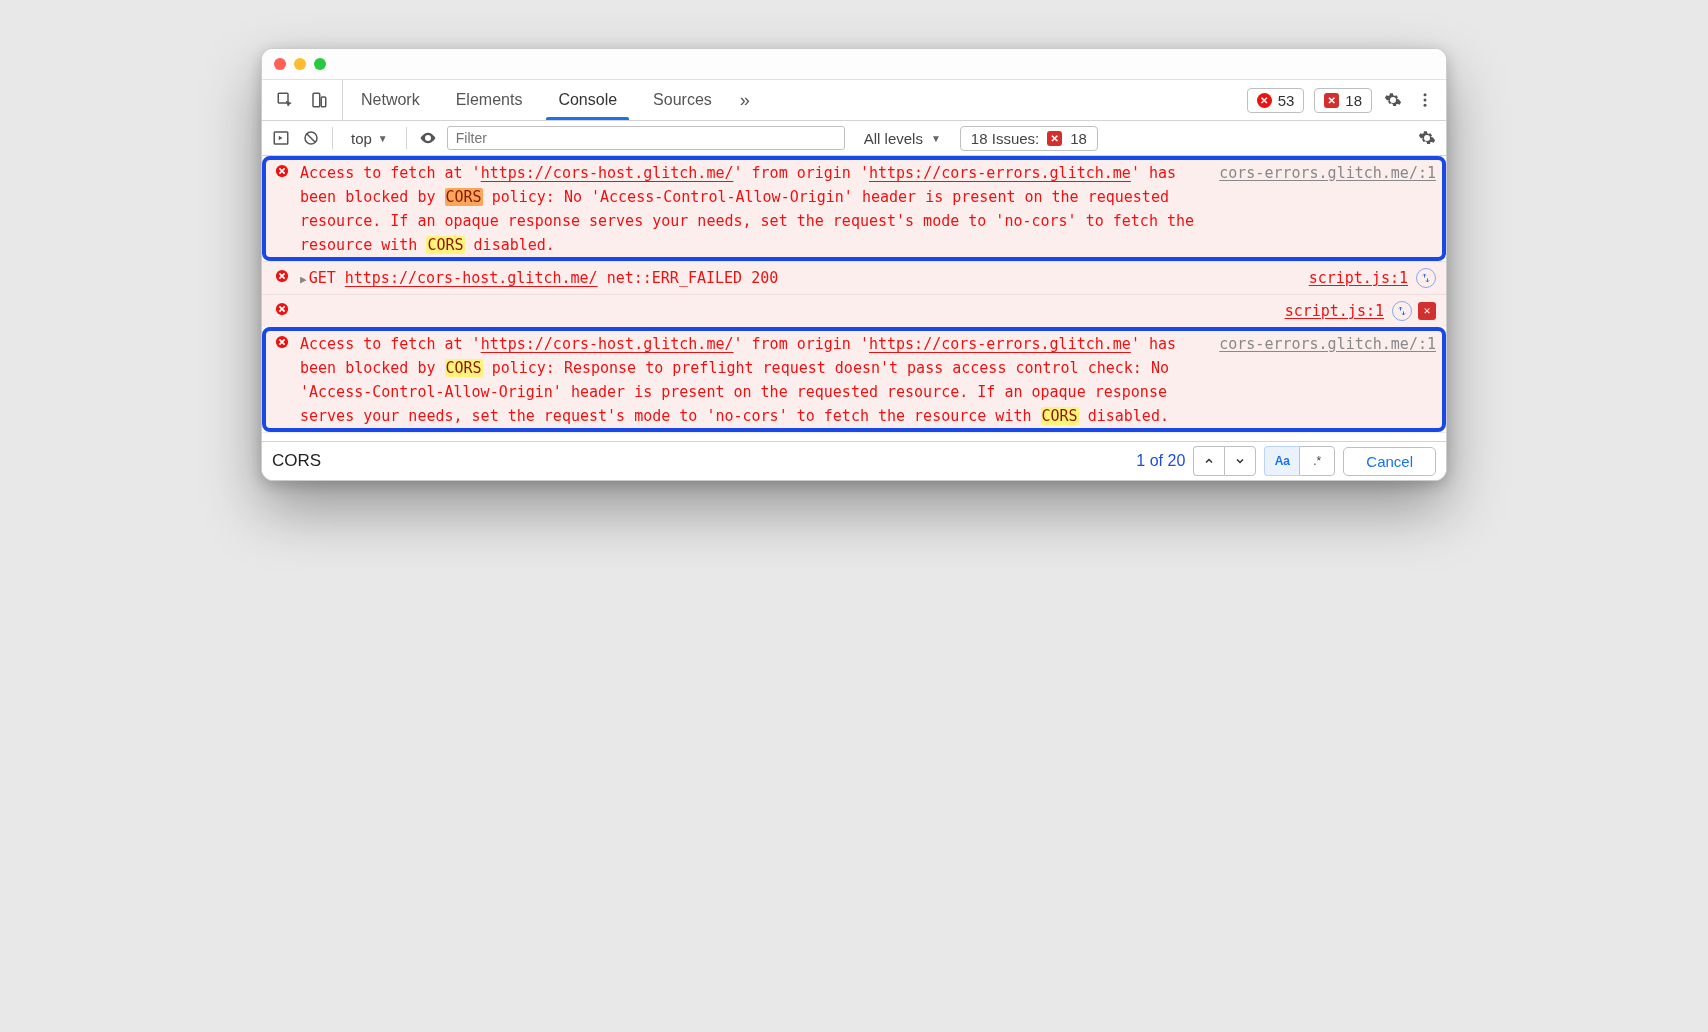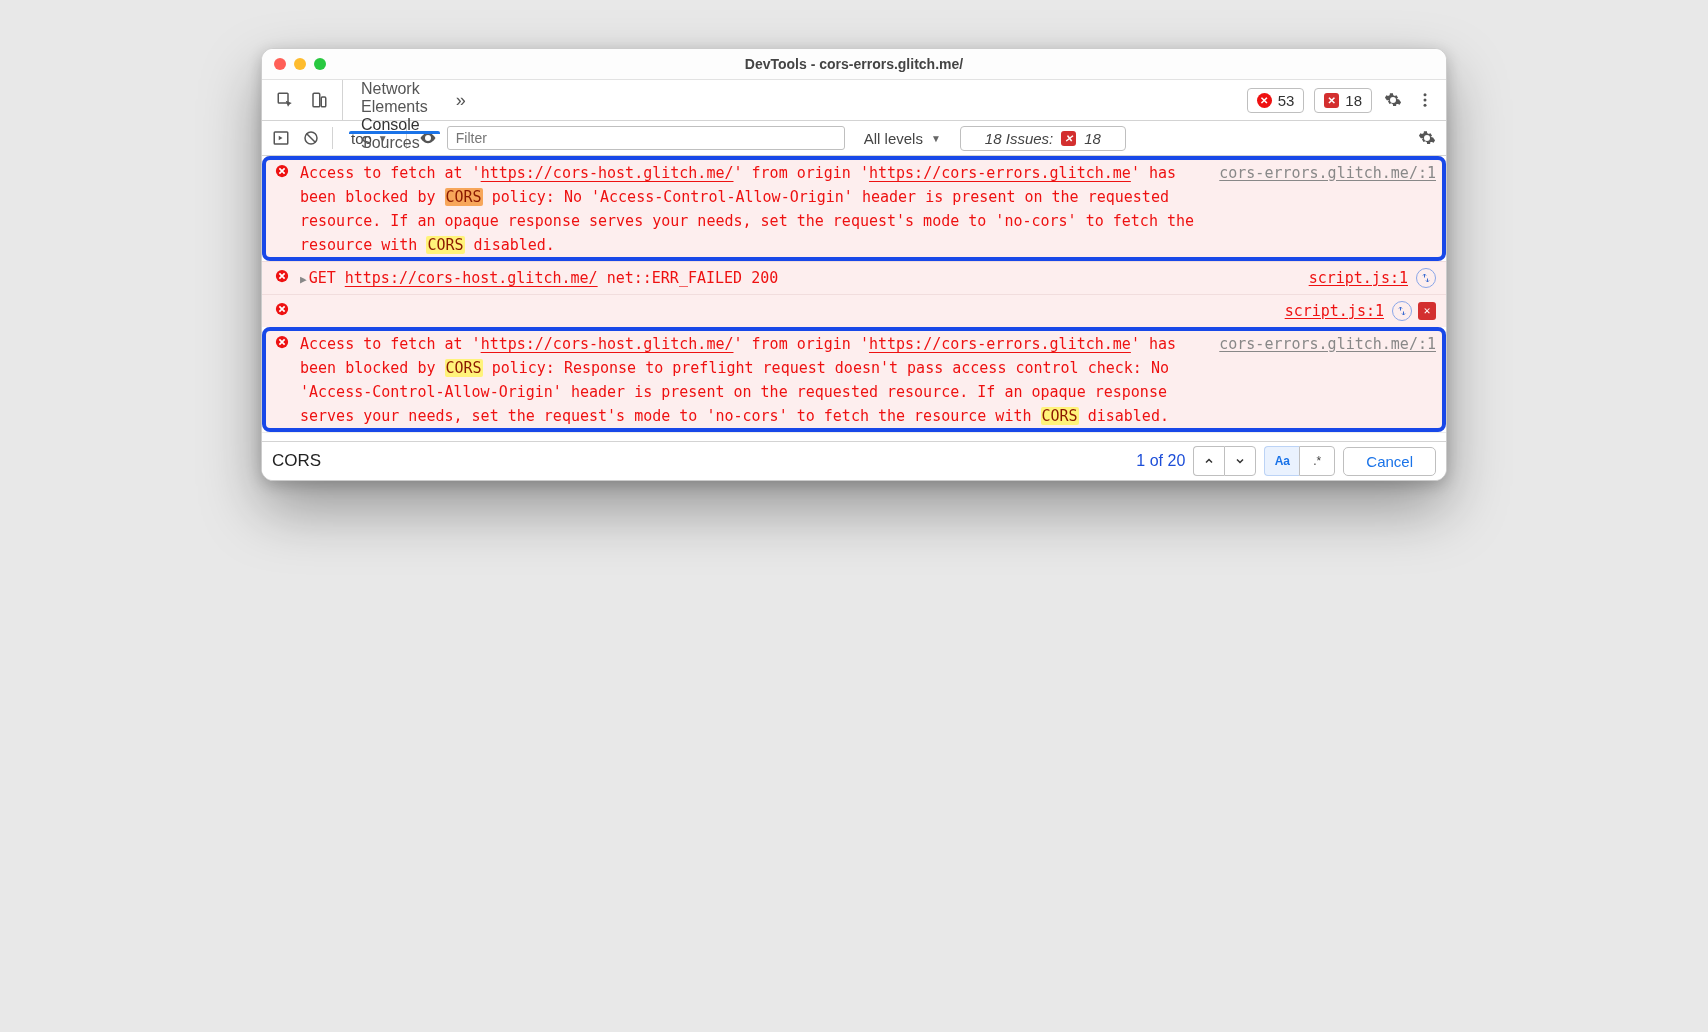--- a/index.html
+++ b/index.html
@@ -32,37 +32,37 @@
   .light{width:12px;height:12px;border-radius:50%;}
   .light.red{background:#ff5f57;}
   .light.yellow{background:#febc2e;}
   .light.green{background:#28c840;}
   .titlebar-title{position:absolute;left:0;right:0;text-align:center;font-size:14px;font-weight:600;color:#444;pointer-events:none;}
 
   .tabstrip{height:40px;display:flex;align-items:stretch;border-bottom:1px solid var(--border);background:#fff;}
   .tabstrip .left-icons{display:flex;align-items:center;gap:12px;padding:0 12px;border-right:1px solid var(--border);}
   .icon-btn{width:22px;height:22px;display:flex;align-items:center;justify-content:center;color:#555;}
   .icon-btn svg{width:18px;height:18px;}
-  .tabs{display:flex;align-items:stretch;flex-direction:column;}
+  .tabs{display:flex;align-items:stretch;}
   .tab{display:flex;align-items:center;padding:0 18px;font-size:16px;color:#555;cursor:pointer;position:relative;}
   .tab.active{color:#333;}
   .tab.active::after{content:"";position:absolute;bottom:0;left:6px;right:6px;height:3px;background:var(--blue);border-radius:2px 2px 0 0;}
   .more-tabs{display:flex;align-items:center;padding:0 10px;color:#555;font-size:18px;}
   .tabstrip .right{margin-left:auto;display:flex;align-items:center;gap:10px;padding-right:10px;}
   .badge{display:flex;align-items:center;gap:6px;border:1px solid var(--border-dark);border-radius:4px;padding:3px 9px;font-size:15px;color:#333;background:#fff;}
   .ic-circle-x{width:15px;height:15px;border-radius:50%;background:#e11;color:#fff;display:flex;align-items:center;justify-content:center;font-size:10px;font-weight:700;}
   .ic-issue{width:15px;height:15px;border-radius:3px;background:var(--issues-red);color:#fff;display:flex;align-items:center;justify-content:center;font-size:10px;font-weight:700;}
 
   .console-toolbar{height:34px;display:flex;align-items:center;gap:8px;padding:0 8px;border-bottom:1px solid var(--border);background:#fff;font-size:14px;color:#444;}
   .console-toolbar .sep{width:1px;height:22px;background:var(--border);margin:0 2px;}
   .context-sel{display:flex;align-items:center;gap:6px;padding:4px 8px;font-size:15px;}
   .tri{font-size:10px;color:#666;}
   .filter-input{flex:0 0 380px;height:22px;border:1px solid var(--border-dark);border-radius:3px;padding:0 8px;font-size:14px;color:#666;outline:none;}
   .levels-sel,.issues-box{display:flex;align-items:center;gap:8px;border:1px solid transparent;padding:4px 10px;font-size:15px;}
-  .issues-box{border:1px solid var(--border-dark);border-radius:4px;padding:3px 24px;font-style:italic;}
+  .issues-box{border:1px solid var(--border-dark);border-radius:4px;padding:3px 10px;}
 
   .console-body{background:#fff;max-height:420px;overflow:hidden;}
   .msg{font-family:var(--mono);font-size:15px;line-height:1.6;border-top:1px solid #f1dddd;background:var(--error-bg);padding:4px 10px 4px 10px;position:relative;color:var(--error-red);}
   .msg .row{display:flex;align-items:flex-start;gap:8px;}
   .msg .gutter{flex:0 0 20px;display:flex;justify-content:center;padding-top:3px;}
   .msg .disc{width:14px;height:14px;}
   .msg .body{flex:1;min-width:0;}
   .msg .src{flex:0 0 auto;margin-left:auto;text-align:right;color:#888;text-decoration:underline;text-underline-offset:2px;white-space:nowrap;}
   .msg .src.err{color:var(--error-red);}
   .msg a.lnk{color:var(--error-red);text-decoration:underline;text-underline-offset:3px;}
@@ -94,21 +94,20 @@
 <body>
 
 <div class="window">
 
   <div class="titlebar">
     <div class="traffic-lights">
       <div class="light red"></div>
       <div class="light yellow"></div>
       <div class="light green"></div>
     </div>
-    <div class="titlebar-title">DevTools - cors-errors.glitch.me/</div>
   </div>
 
   <div class="tabstrip">
     <div class="left-icons">
       <div class="icon-btn inspect">
         <svg viewBox="0 0 24 24" fill="none" stroke="#555" stroke-width="2">
             <rect x="3" y="3" width="13" height="13" rx="1"></rect>
             <path d="M13 13 l8 3 -3 2 -2 3 z" fill="#555" stroke="none"></path>
           </svg>
       </div>

